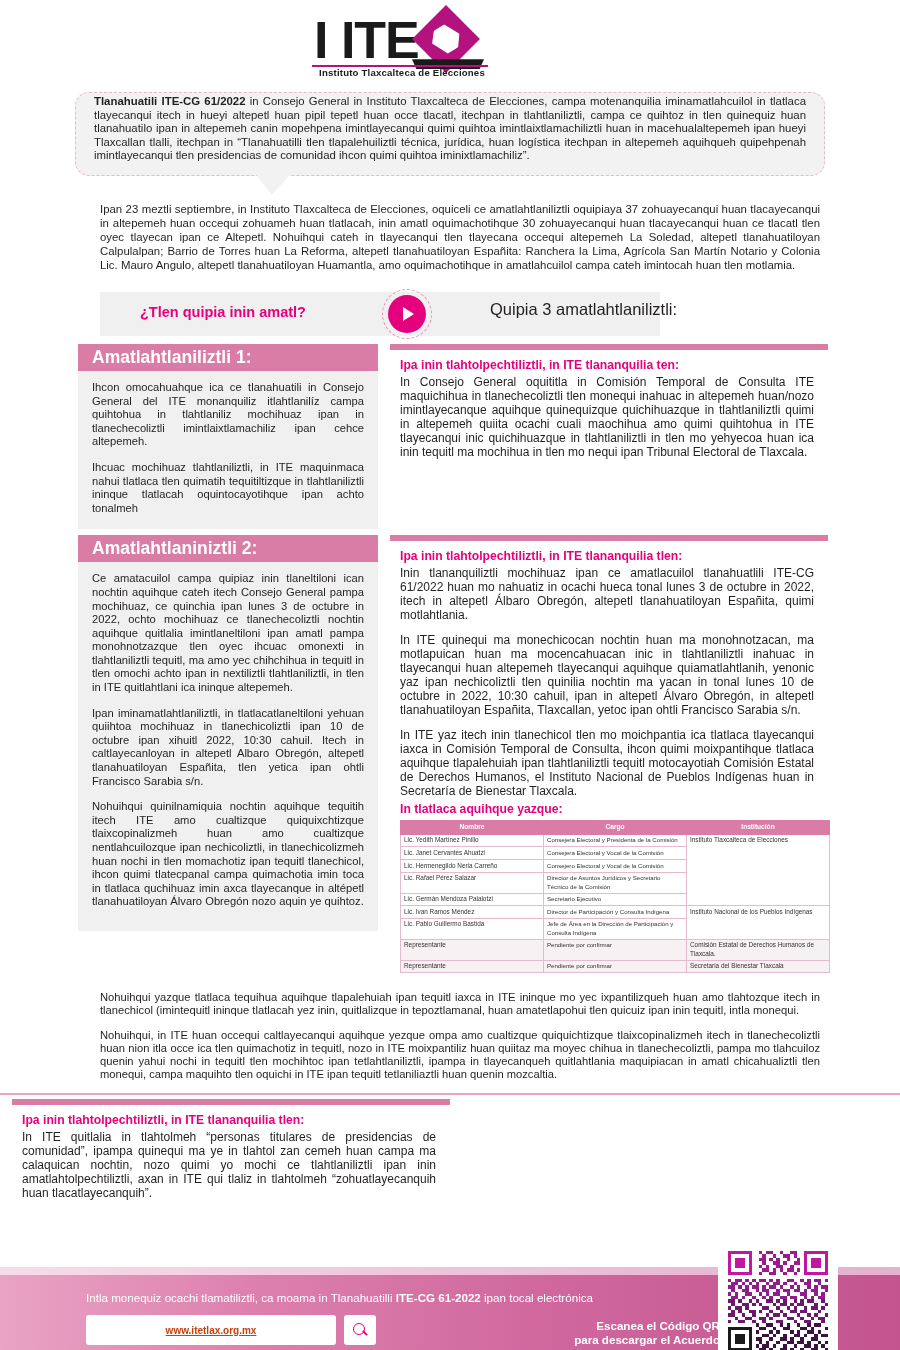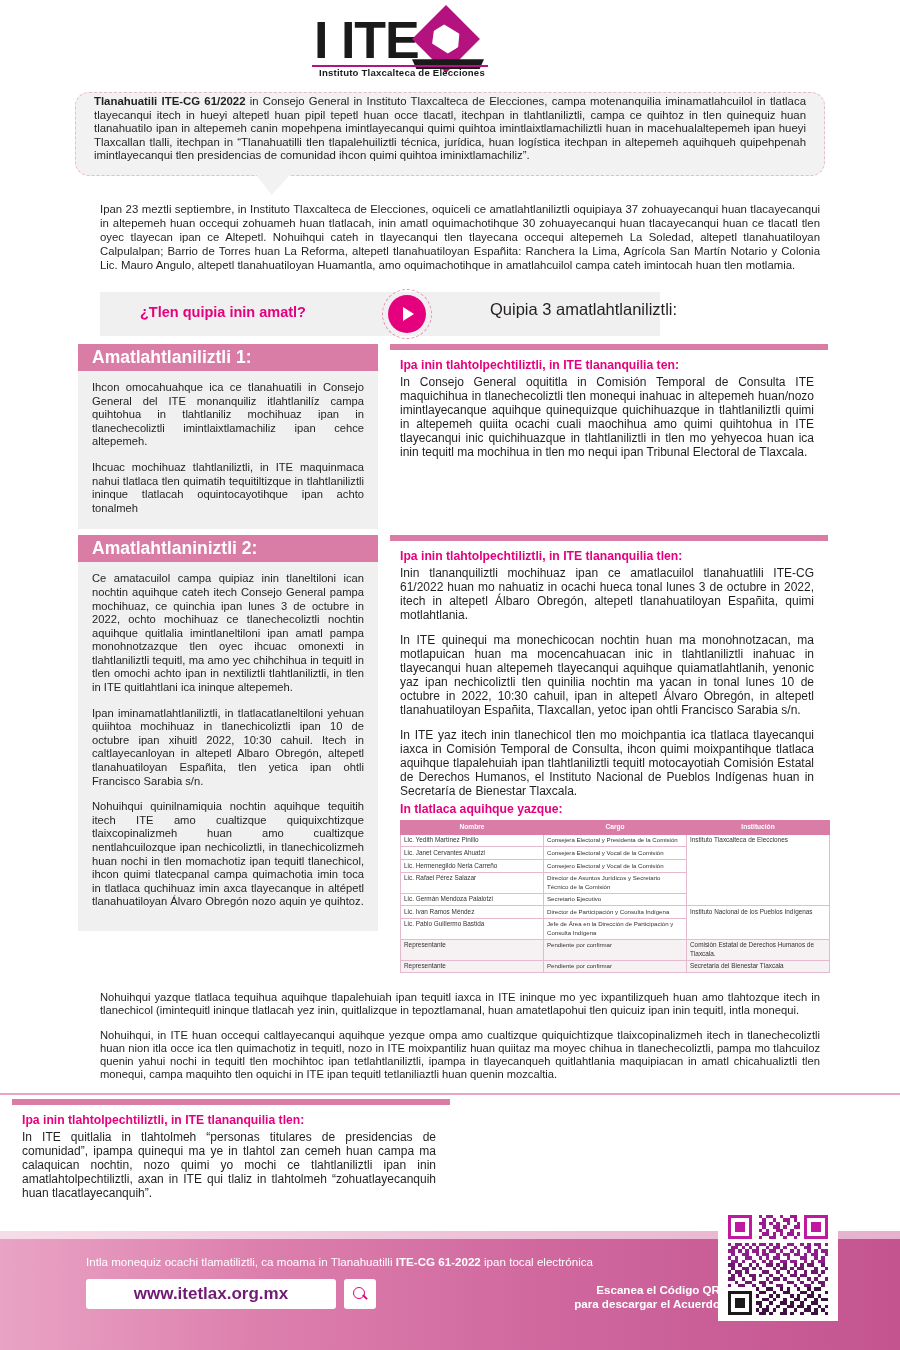--- a/index.html
+++ b/index.html
@@ -134,38 +134,38 @@
   table.people td.cg { width:186px; }
   table.people td.ins { width:111px; font-size:6.4px; }
   table.people tr.alt td { background:#f6f1f3; }
 
   
   .trail { margin:12px 80px 0 100px; }
   .trail p { margin:0 0 12px 0; font-size:11.2px; line-height:13px; text-align:justify; }
 
   
   .footer {
-    position:absolute; left:0; bottom:0; width:900px; height:111px;
+    position:absolute; left:0; bottom:0; width:900px; height:75px;
     background: linear-gradient(90deg,#e9a3c4 0%, #dd80ae 28%, #d0689e 60%, #c35490 100%);
   }
   .footer-top {
     position:absolute; left:0; top:-8px; width:900px; height:8px;
     background: linear-gradient(90deg,#f0bfd7 0%, #e193ba 50%, #d172a4 100%);
     opacity:.55;
   }
   .footer-line {
     position:absolute; left:86px; top:16px; font-size:11.6px; color:#ffffff;
   }
   .footer-line b { font-weight:bold; }
   .url-box {
     position:absolute; left:86px; top:40px; width:250px; height:30px;
     background:#ffffff; border-radius:3px;
     display:flex; align-items:center; justify-content:center;
   }
-  .url-box span { color:#701a75; font-weight:bold; font-size:17px; }
+  .url-box span { color:#c2410c; font-weight:bold; font-size:10px;text-decoration:underline; }
   .search-box {
     position:absolute; left:344px; top:40px; width:32px; height:30px;
     background:#ffffff; border-radius:3px; display:flex; align-items:center; justify-content:center;
   }
   .search-glyph { position:relative; width:15px; height:15px; }
   .search-glyph:before{
     content:""; position:absolute; left:0; top:0; width:10px; height:10px;
     border:1.8px solid #e5007e; border-radius:50%;
   }
   .search-glyph:after{

